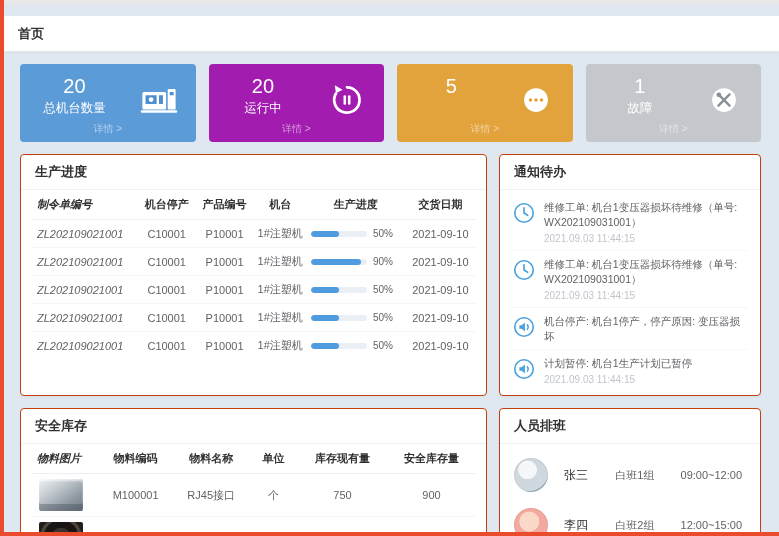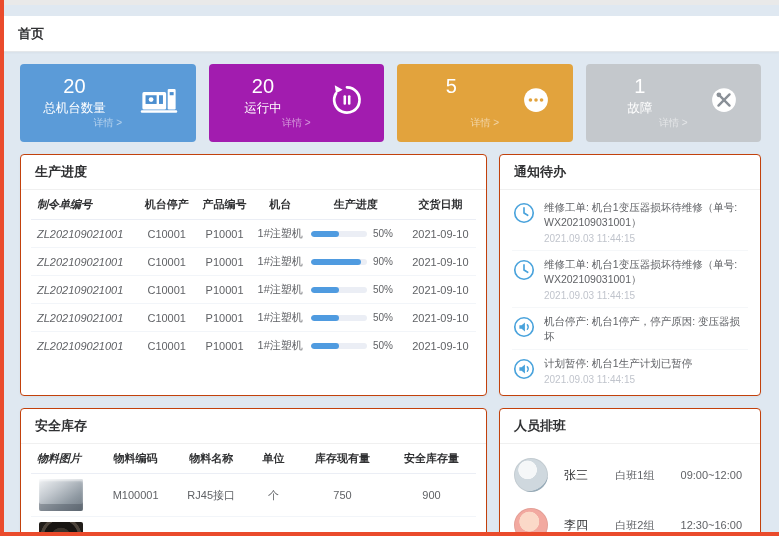--- a/index.html
+++ b/index.html
@@ -24,21 +24,21 @@
   .card { flex:1; height:78px; border-radius:4px; position:relative; color:#fff; overflow:hidden; }
   .card.c-blue  { background:#5b9bd8; }
   .card.c-green { background:#a21caf; }
   .card.c-orange{ background:#e2a33d; }
   .card.c-gray  { background:#c4c8cc; }
   .card-info { width:62%; text-align:center; padding-top:11px; }
   .card-num { font-size:20px; line-height:1.1; }
   .card-label { font-size:12.5px; margin-top:3px; }
   .card-ic { position:absolute; right:18px; top:17px; width:38px; height:38px; }
   .card-detail {
-    position:absolute; bottom:12px; left:0; width:100%; text-align:center;
+    position:absolute; bottom:6px; left:0; width:100%; text-align:center;
     font-size:10px; color:rgba(255,255,255,.55); cursor:pointer;
   }
 
   
   .grid { display:grid; grid-template-columns:1fr 262px; gap:12px; }
   .panel {
     background:#fff; border-radius:4px; border:1px solid #c2410c;
     box-shadow:0 1px 3px rgba(0,0,0,.04); overflow:hidden;
   }
   .panel-title {
@@ -386,20 +386,20 @@
             <span class="avatar avatar-1"></span>
             <span class="sched-name">张三</span>
             <span class="sched-shift">白班1组</span>
             <span class="sched-time">09:00~12:00</span>
           </div>
 
           <div class="sched-row">
             <span class="avatar avatar-2"></span>
             <span class="sched-name">李四</span>
             <span class="sched-shift">白班2组</span>
-            <span class="sched-time">12:30~16:00</span>
+            <span class="sched-time">12:00~15:00</span>
           </div>
 
         </div>
     </section>
 
   </div>
 </div>
 
 </body></html>

